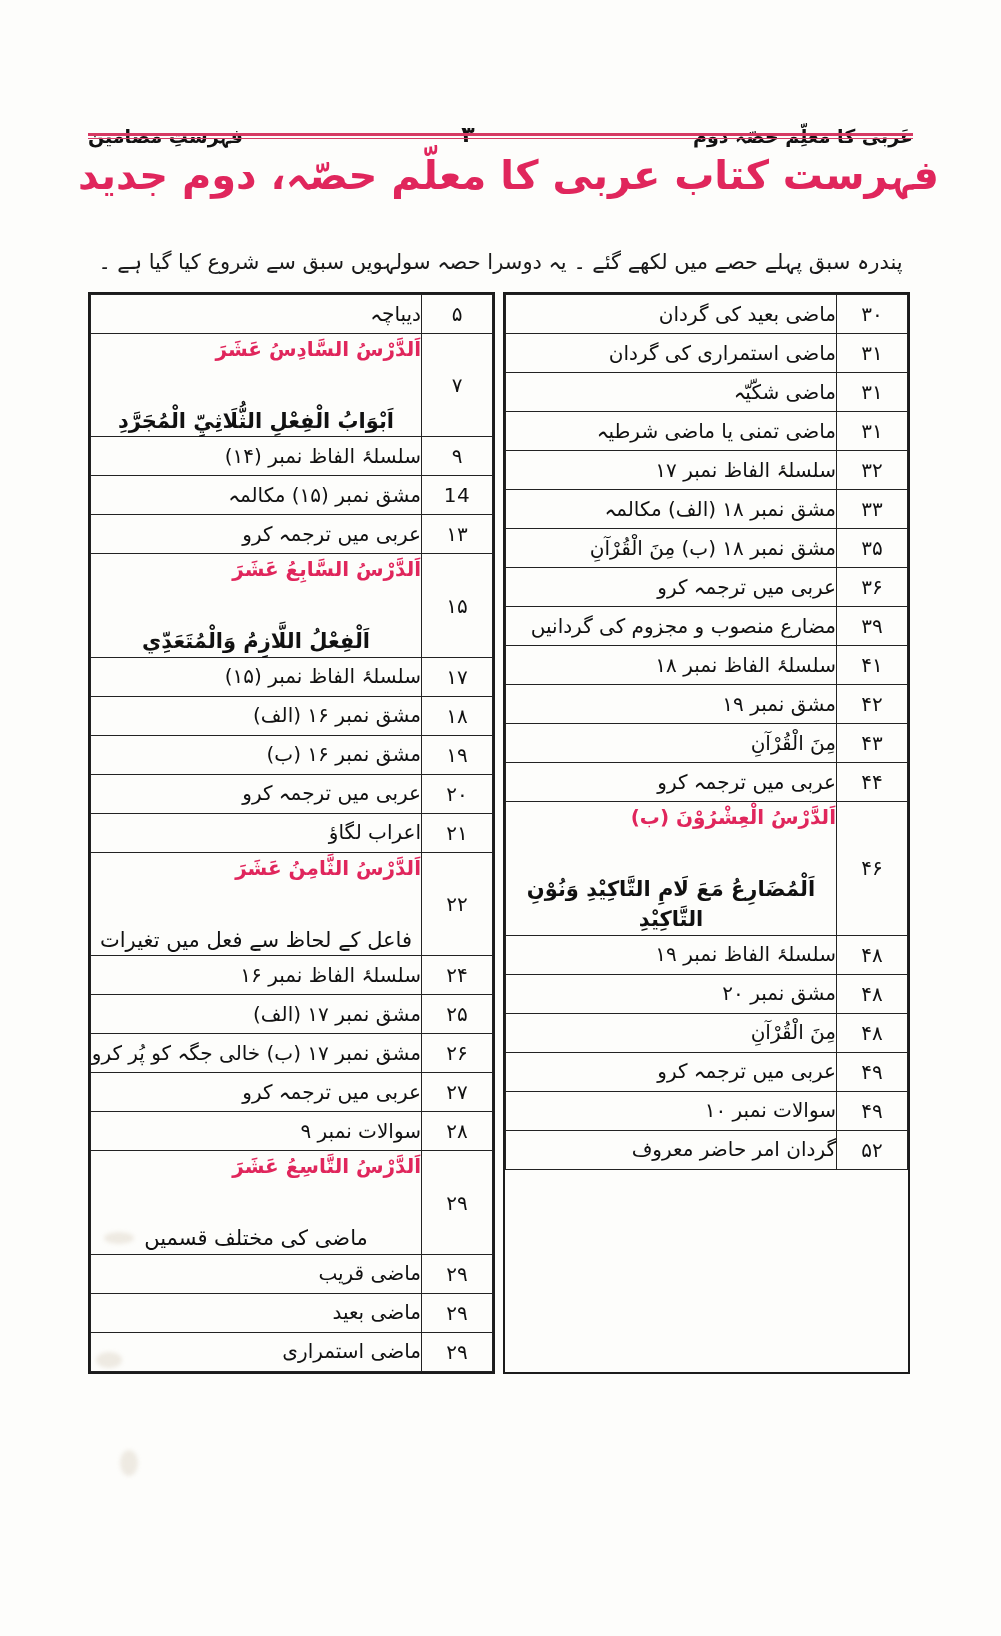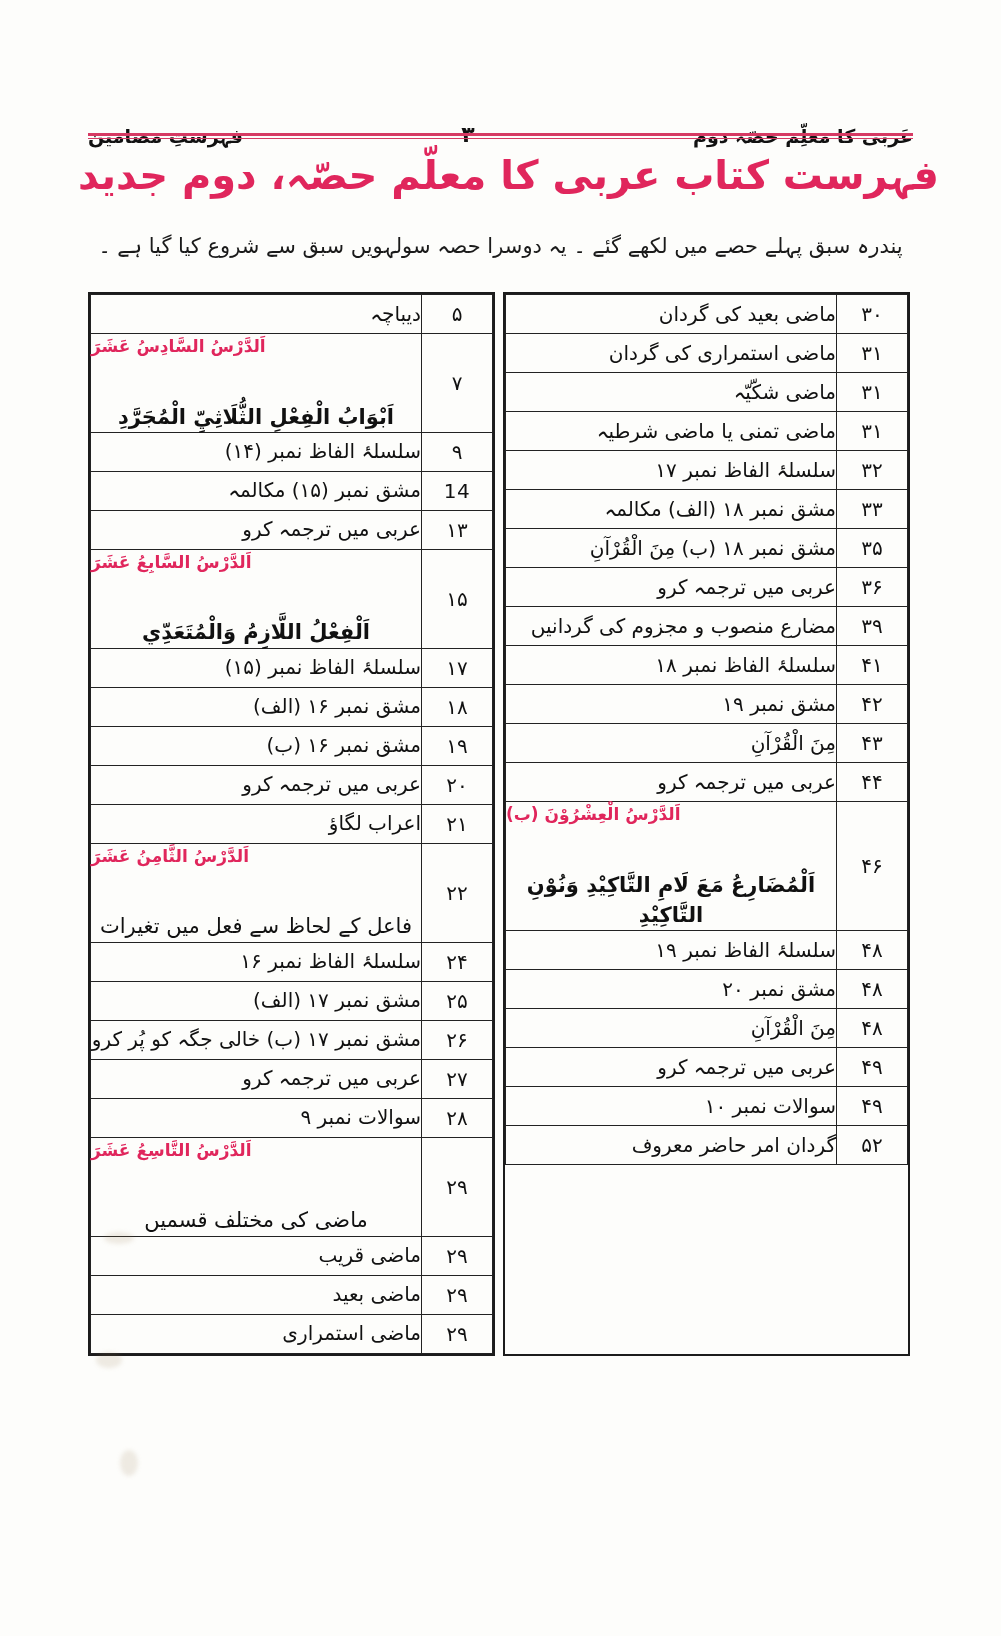--- a/index.html
+++ b/index.html
@@ -54,21 +54,21 @@
     text-align:center;
     color:#e0265c;
     font-size:40px;
     font-weight:700;
     letter-spacing:.5px;
     line-height:1.25;
     padding-left:16px;
   }
   .subtitle{
     position:absolute;
-    top:232px;left:90px;right:90px;
+    top:248px;left:90px;right:90px;
     text-align:center;
     font-size:21px;
     line-height:1.35;
     color:#1a1a1a;
   }
 
   
   .toc{
     position:absolute;
     top:292px;
@@ -106,23 +106,23 @@
   td.ttl{
     padding:1px 12px 3px 10px;
     text-align:right;
     line-height:1.35;
   }
   tr.normal td{height:38px;}
   tr.lesson td{height:86px;}
   .lesson-head{
     display:block;
     color:#e0265c;
-    font-size:17px;
+    font-size:20px;
     font-weight:700;
-    text-align:left;
+    text-align:right;
     line-height:1.5;
     letter-spacing:.3px;
   }
   .lesson-sub{
     display:block;
     text-align:center;
     font-size:21px;
     line-height:1.45;
     font-weight:600;
     margin-top:42px;

